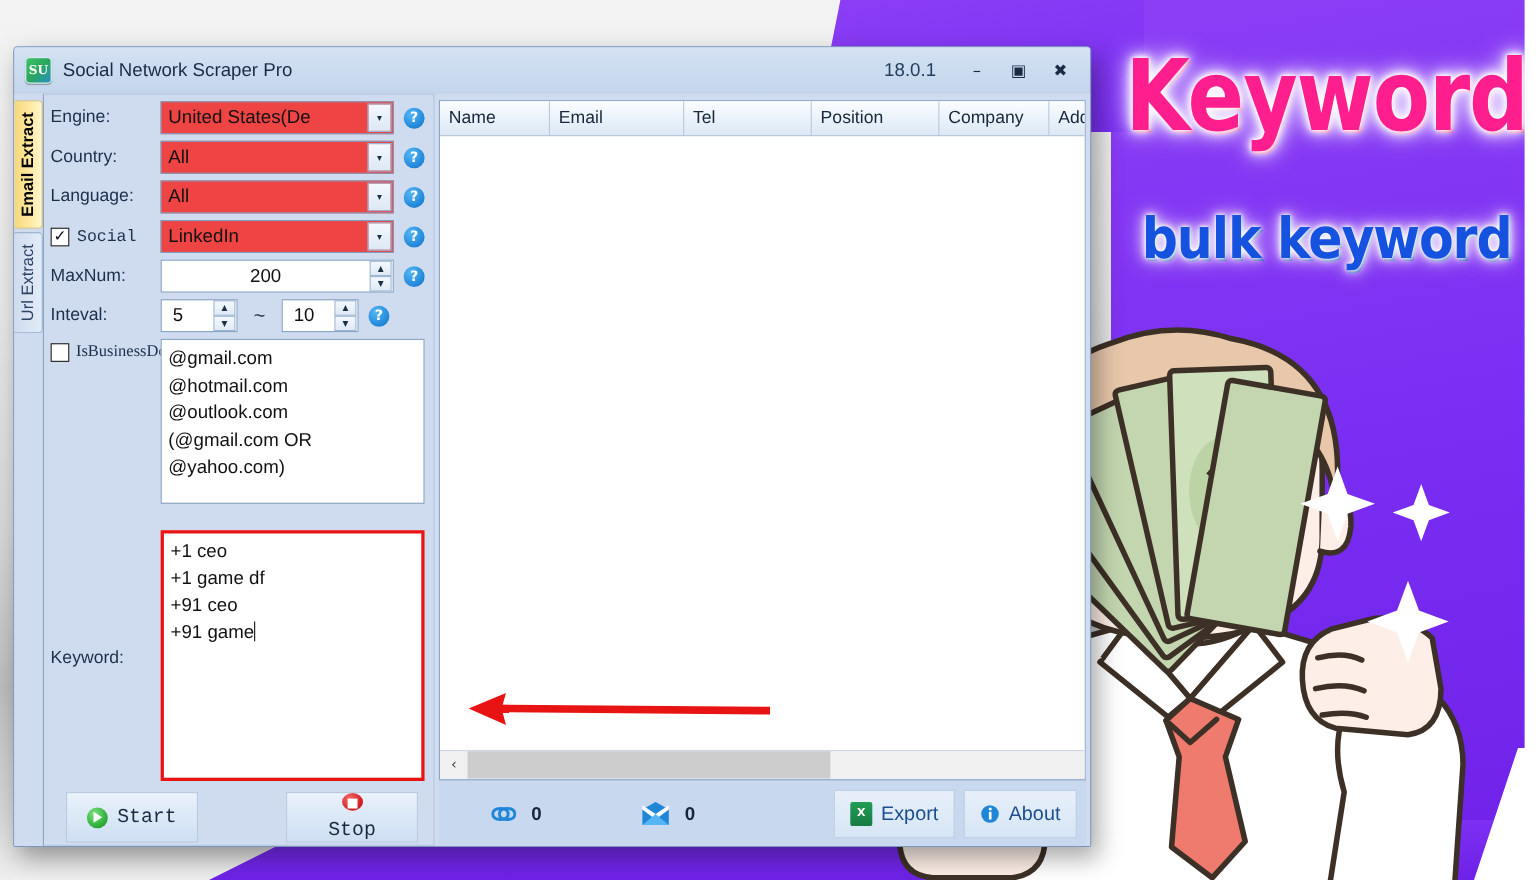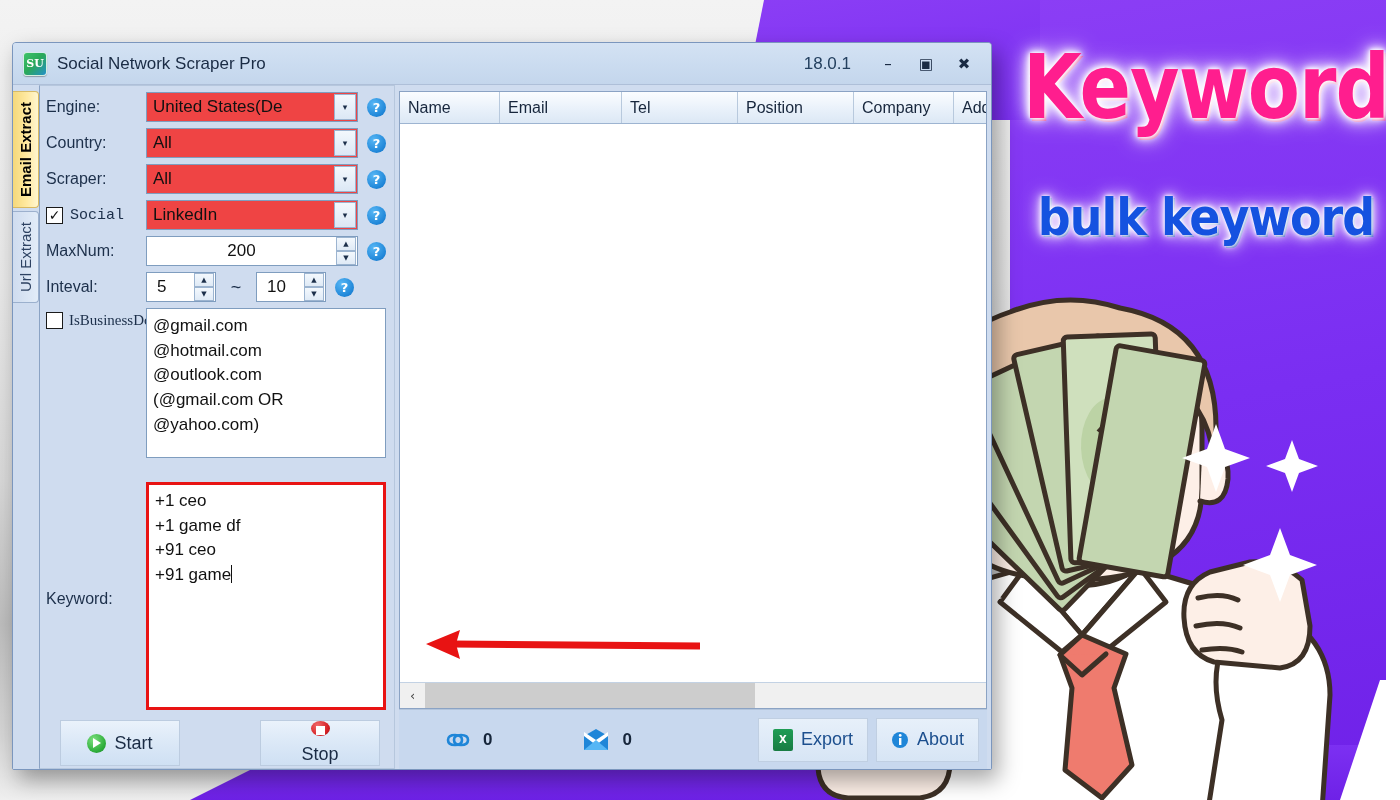--- a/index.html
+++ b/index.html
@@ -271,21 +271,21 @@
     position: relative;
   }
   #caret {
     display: inline-block; width: 1px; height: 18px;
     background: #111; vertical-align: -3px;
   }
 
   #action-bar {
     margin-top: auto;
     padding: 10px 4px 12px 4px;
-    display: flex; gap: 0; align-items: center;
+    display: flex; gap: 0; align-items: center; font-family: Liberation Mono, monospace;
   }
   .abtn {
     width: 120px; height: 46px;
     background: linear-gradient(180deg, #eaf2fb 0%, #dbe8f7 50%, #cfe0f3 100%);
     border: 1px solid #bccce0;
     display: flex; align-items: center; justify-content: center;
     gap: 8px;
     font-size: 18px; color: #1a2b44;
     cursor: default;
   }
@@ -515,21 +515,21 @@
         <div class="frow">
           <div class="flabel">Country:</div>
           <div class="combo">
             <div class="cval">All</div>
             <div class="carrow">▾</div>
           </div>
           <div class="help">?</div>
         </div>
 
         <div class="frow">
-          <div class="flabel">Scraper:</div>
+          <div class="flabel">Language:</div>
           <div class="combo">
             <div class="cval">All</div>
             <div class="carrow">▾</div>
           </div>
           <div class="help">?</div>
         </div>
 
         <div class="frow">
           <div class="flabel mono" style="display:flex;align-items:center;gap:7px;">
             <span class="chk">✓</span>

